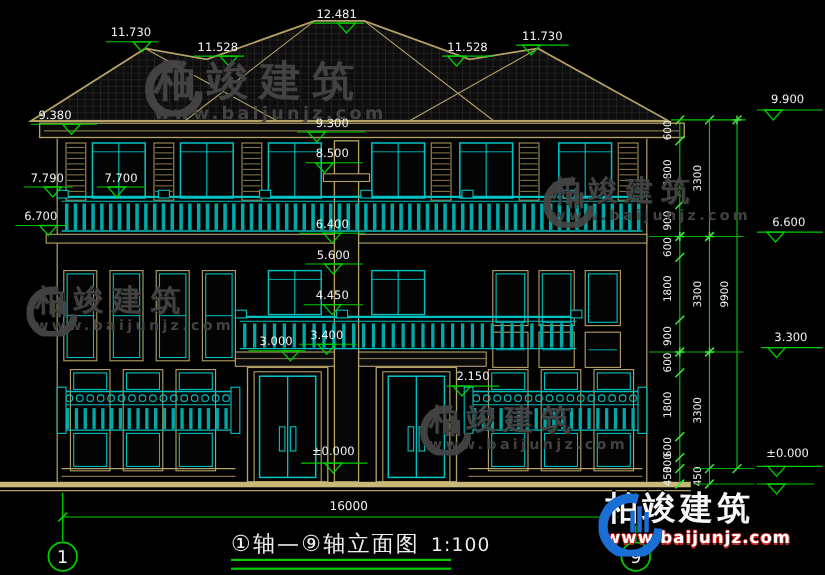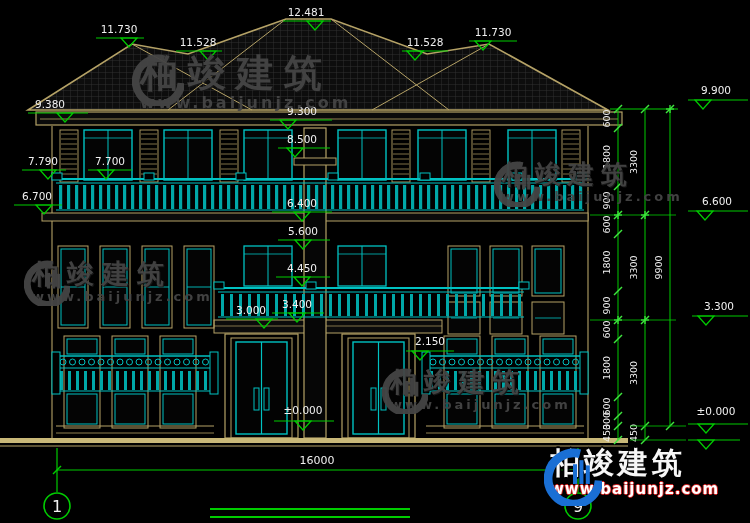--- a/index.html
+++ b/index.html
@@ -676,15 +676,18 @@
  <rect x="61" y="21" width="7" height="41" fill="#1a6fd4"></rect>
  <rect x="72" y="30" width="7" height="32" fill="#1a6fd4"></rect>
           </svg>
         </span>
       <span class="col">
           <span class="nm">柏竣建筑</span>
       <span class="url">www.baijunjz.com</span>
         </span>
     </div>
 
+    <div class="title-row">
+      <span>①轴—⑨轴立面图</span><span class="scale">1:100</span>
+    </div>
     <div class="title-underline"></div>
   </div>
 </div>
 
 </body></html>

